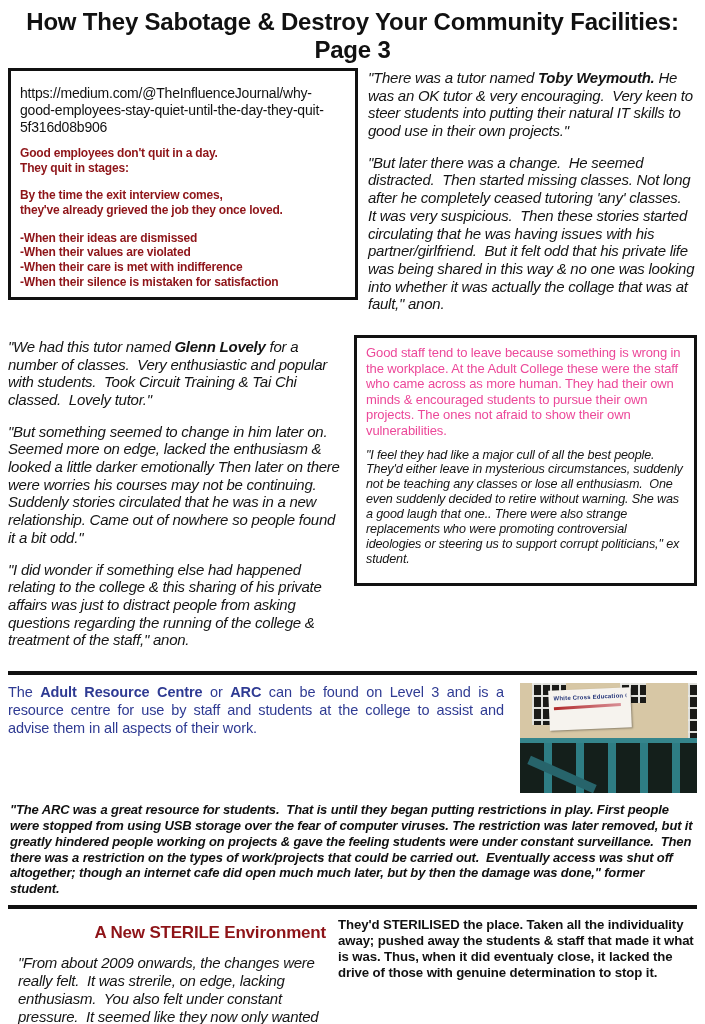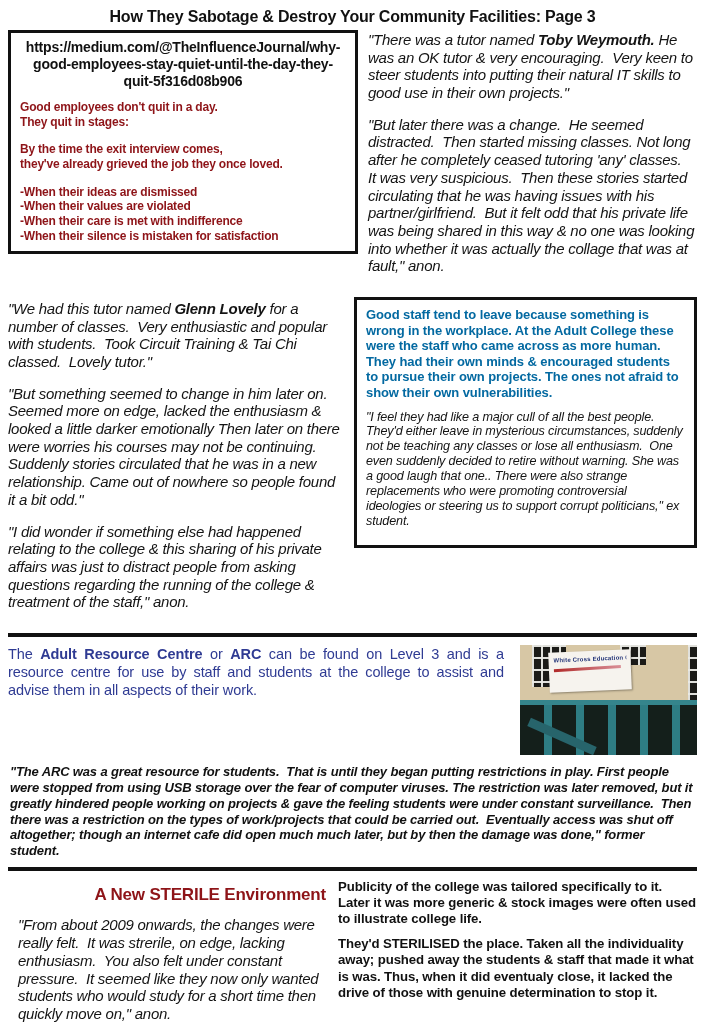--- a/index.html
+++ b/index.html
@@ -3,56 +3,56 @@
 <meta charset="utf-8">
 <style>
   html,body{margin:0;padding:0;background:#ffffff;}
   .page{
     width:705px;height:1024px;box-sizing:border-box;
     background:#fff;color:var(--ink,#111);
     font-family:"Liberation Sans","DejaVu Sans",sans-serif;
     padding:6px 8px;overflow:hidden;position:relative;
   }
   .page-title{
-    font-size:16px;font-weight:bold;text-align:center;
+    font-size:24px;font-weight:bold;text-align:center;
     margin:2px 0 4px 0;letter-spacing:-0.2px;color:#111;
   }
   .page-subtitle{
     font-size:17.5px;font-weight:bold;color:var(--dark_red);
     margin:0 0 8px 12px;letter-spacing:-0.2px;
   }
   .row{display:flex;}
   .top-row{gap:10px;}
   .url-box{
     flex:0 0 350px;box-sizing:border-box;border:3px solid #111;
     padding:6px 9px;align-self:flex-start;
   }
   .url-text{
-    font-weight:bold;font-size:14px;line-height:1.22;margin:0 0 10px 0;
-    overflow-wrap:anywhere;letter-spacing:-0.2px;color:#111;text-align:center;
+    font-weight:normal;font-size:14px;line-height:1.22;margin:8px 0 10px 0;
+    overflow-wrap:anywhere;letter-spacing:-0.2px;color:#111;
   }
   .red-block{
     color:var(--dark_red);font-weight:bold;font-size:12px;line-height:1.22;
     white-space:pre-line;margin:0 0 13px 0;letter-spacing:-0.2px;
   }
   .red-block:last-child{margin-bottom:2px;}
   .quote{
     font-style:italic;font-size:15px;line-height:1.18;margin:0 0 14px 0;
     white-space:pre-wrap;letter-spacing:-0.25px;color:#141414;
   }
   .toby-col{flex:1;padding-top:1px;}
   .mid-row{gap:8px;margin-top:8px;}
   .glenn-col{flex:0 0 338px;padding-top:3px;}
   .staff-box{
     flex:1;border:3px solid #111;box-sizing:border-box;
     padding:7px 9px;align-self:flex-start;
   }
   .staff-lead{
-    font-weight:bold;font-size:13px;line-height:1.2;margin:0 0 9px 0;
-    letter-spacing:-0.1px;color:#0369a1;
+    font-weight:normal;font-size:13px;line-height:1.2;margin:0 0 9px 0;
+    letter-spacing:-0.1px;color:#ec4899;
   }
   .staff-quote{
     font-style:italic;font-size:12.6px;line-height:1.19;margin:0 0 9px 0;
     white-space:pre-wrap;letter-spacing:-0.15px;color:#141414;
   }
   .staff-alarm{
     color:var(--dark_red);font-weight:bold;font-size:13.4px;line-height:1.22;
     margin:0;letter-spacing:-0.1px;
   }
   .divider{border:0;height:4px;background:#111;margin:8px 0;}
@@ -178,18 +178,17 @@
   <p class="arc-quote">"The ARC was a great resource for students.  That is until they began putting restrictions in play. First people were stopped from using USB storage over the fear of computer viruses. The restriction was later removed, but it greatly hindered people working on projects &amp; gave the feeling students were under constant surveillance.  Then there was a restriction on the types of work/projects that could be carried out.  Eventually access was shut off altogether; though an internet cafe did open much much later, but by then the damage was done," former student.</p>
 
   <hr class="divider">
 
   <div class="row bottom-row">
     <div class="sterile-left">
       <div class="sterile-heading">A New STERILE Environment</div>
       <p class="sterile-quote">"From about 2009 onwards, the changes were really felt.  It was strerile, on edge, lacking enthusiasm.  You also felt under constant pressure.  It seemed like they now only wanted students who would study for a short time then quickly move on," anon.</p>
     </div>
     <div class="publicity">
-      <p class="publicity-p">Publicity of the college was tailored specifically to it.  Later it was more generic &amp; stock images were often used to illustrate college life.</p>
       <p class="publicity-p">They'd STERILISED the place.  Taken all the individuality away; pushed away the students &amp; staff that made it what is was.  Thus, when it did eventualy close, it lacked the drive of those with genuine determination to stop it.</p>
     </div>
   </div>
 
 </div>
 
 </body></html>

